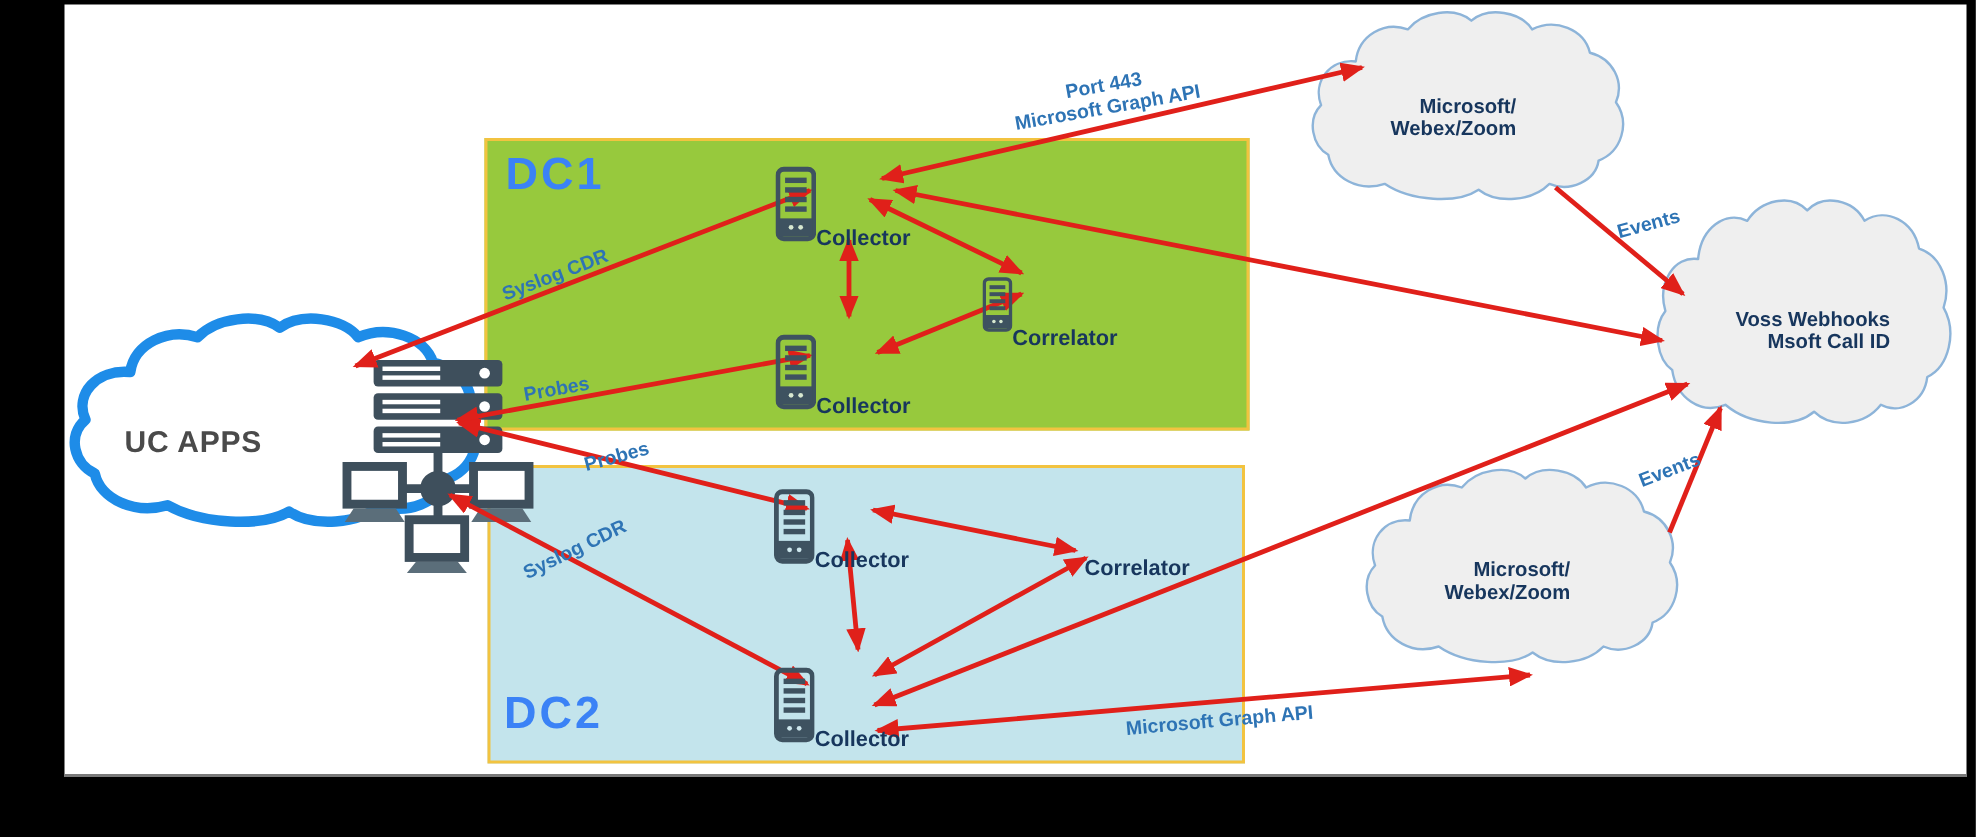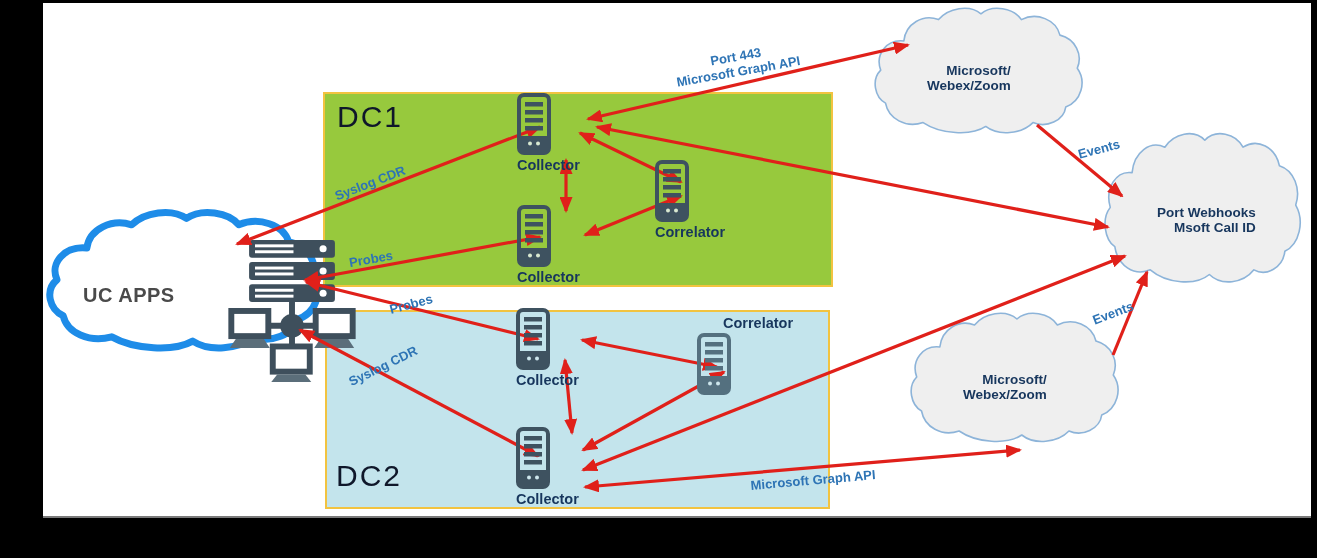--- a/index.html
+++ b/index.html
@@ -5,34 +5,34 @@
   html,body{margin:0;padding:0;background:#000;width:1317px;height:558px;overflow:hidden;
     font-family:"Liberation Sans","DejaVu Sans",sans-serif;}
   #frame{position:relative;width:1317px;height:558px;background:#000;}
   #canvas{position:absolute;left:43px;top:3px;width:1268px;height:513px;background:#fff;
     border-bottom:2px solid #7a7a7a;}
   #diagram{position:absolute;left:0;top:5px;width:1268px;height:508px;}
 
   .dcbox{position:absolute;border:2px solid #F2C340;box-sizing:border-box;}
   .dc1{background:#97C93D;}
   .dc2{background:#C3E4EC;}
-  .dc-title{position:absolute;font-size:30px;color:#0f172a;letter-spacing:2px;
-    font-weight:400;z-index:1;}
+  .dc-title{position:absolute;font-size:30px;color:#3b82f6;letter-spacing:2px;
+    font-weight:700;z-index:1;}
 
   .cloud{position:absolute;text-align:right;}
   .cloud svg{position:absolute;left:0;top:0;width:100%;height:100%;overflow:visible;}
   .cloud-label{position:absolute;font-weight:bold;font-size:13.5px;line-height:15px;
     color:#17365D;white-space:nowrap;z-index:1;}
   .uc-label{position:absolute;font-weight:bold;font-size:20px;color:#4A4A4A;
     letter-spacing:.5px;white-space:nowrap;z-index:1;}
 
   #arrows{position:absolute;left:0;top:0;width:1268px;height:508px;z-index:2;}
   #arrows line{stroke:#E0201A;stroke-width:3.2;}
 
-  .node{position:absolute;width:90px;display:flex;flex-direction:column;align-items:flex-start;z-index:3;}
+  .node{position:absolute;width:90px;display:flex;flex-direction:row;align-items:flex-end;z-index:3;margin-top:12px;}
   .node .srv{width:34px;height:62px;color:#3E5260;}
   .node .srv.light{color:#54707F;}
   .node-label{font-weight:bold;font-size:14.5px;color:#17365D;margin-top:2px;white-space:nowrap;}
 
   .edge-label{position:absolute;font-weight:bold;font-size:13px;color:#2E74B5;
     white-space:nowrap;z-index:4;}
   .edge-label div{text-align:center;line-height:15px;}
 
   .uc-icon{position:absolute;z-index:1;}
 </style>
@@ -91,21 +91,21 @@
       <div>Microsoft/</div>
             <div>Webex/Zoom</div>
     </div>
   </div>
 
   <div class="cloud" style="left:1060px;top:123px;width:200px;height:162px;">
     <svg viewBox="0 0 220 140" preserveAspectRatio="none">
       <path d="M52,120 C34,126 16,116 13,100 C2,94 -2,76 8,66 C2,50 14,34 32,36 C34,18 52,8 68,14 C78,2 100,-2 112,8 C124,-2 146,2 154,14 C170,6 190,14 194,30 C210,34 218,50 212,64 C222,78 216,98 200,104 C198,118 180,126 166,120 C154,132 130,134 117,124 C102,134 70,132 52,120 Z" fill="#EFEFEF" stroke="#8DB4D9" stroke-width="1.6" stroke-linejoin="round" vector-effect="non-scaling-stroke"></path>
     </svg>
     <div class="cloud-label" style="left:54px;top:74px;">
-      <div>Port Webhooks</div>
+      <div>Voss Webhooks</div>
             <div>Msoft Call ID</div>
     </div>
   </div>
 
   <div class="cloud" style="left:866px;top:303px;width:212px;height:140px;">
     <svg viewBox="0 0 220 140" preserveAspectRatio="none">
       <path d="M52,120 C34,126 16,116 13,100 C2,94 -2,76 8,66 C2,50 14,34 32,36 C34,18 52,8 68,14 C78,2 100,-2 112,8 C124,-2 146,2 154,14 C170,6 190,14 194,30 C210,34 218,50 212,64 C222,78 216,98 200,104 C198,118 180,126 166,120 C154,132 130,134 117,124 C102,134 70,132 52,120 Z" fill="#EFEFEF" stroke="#8DB4D9" stroke-width="1.6" stroke-linejoin="round" vector-effect="non-scaling-stroke"></path>
     </svg>
     <div class="cloud-label" style="left:54px;top:61px;">
       <div>Microsoft/</div>

